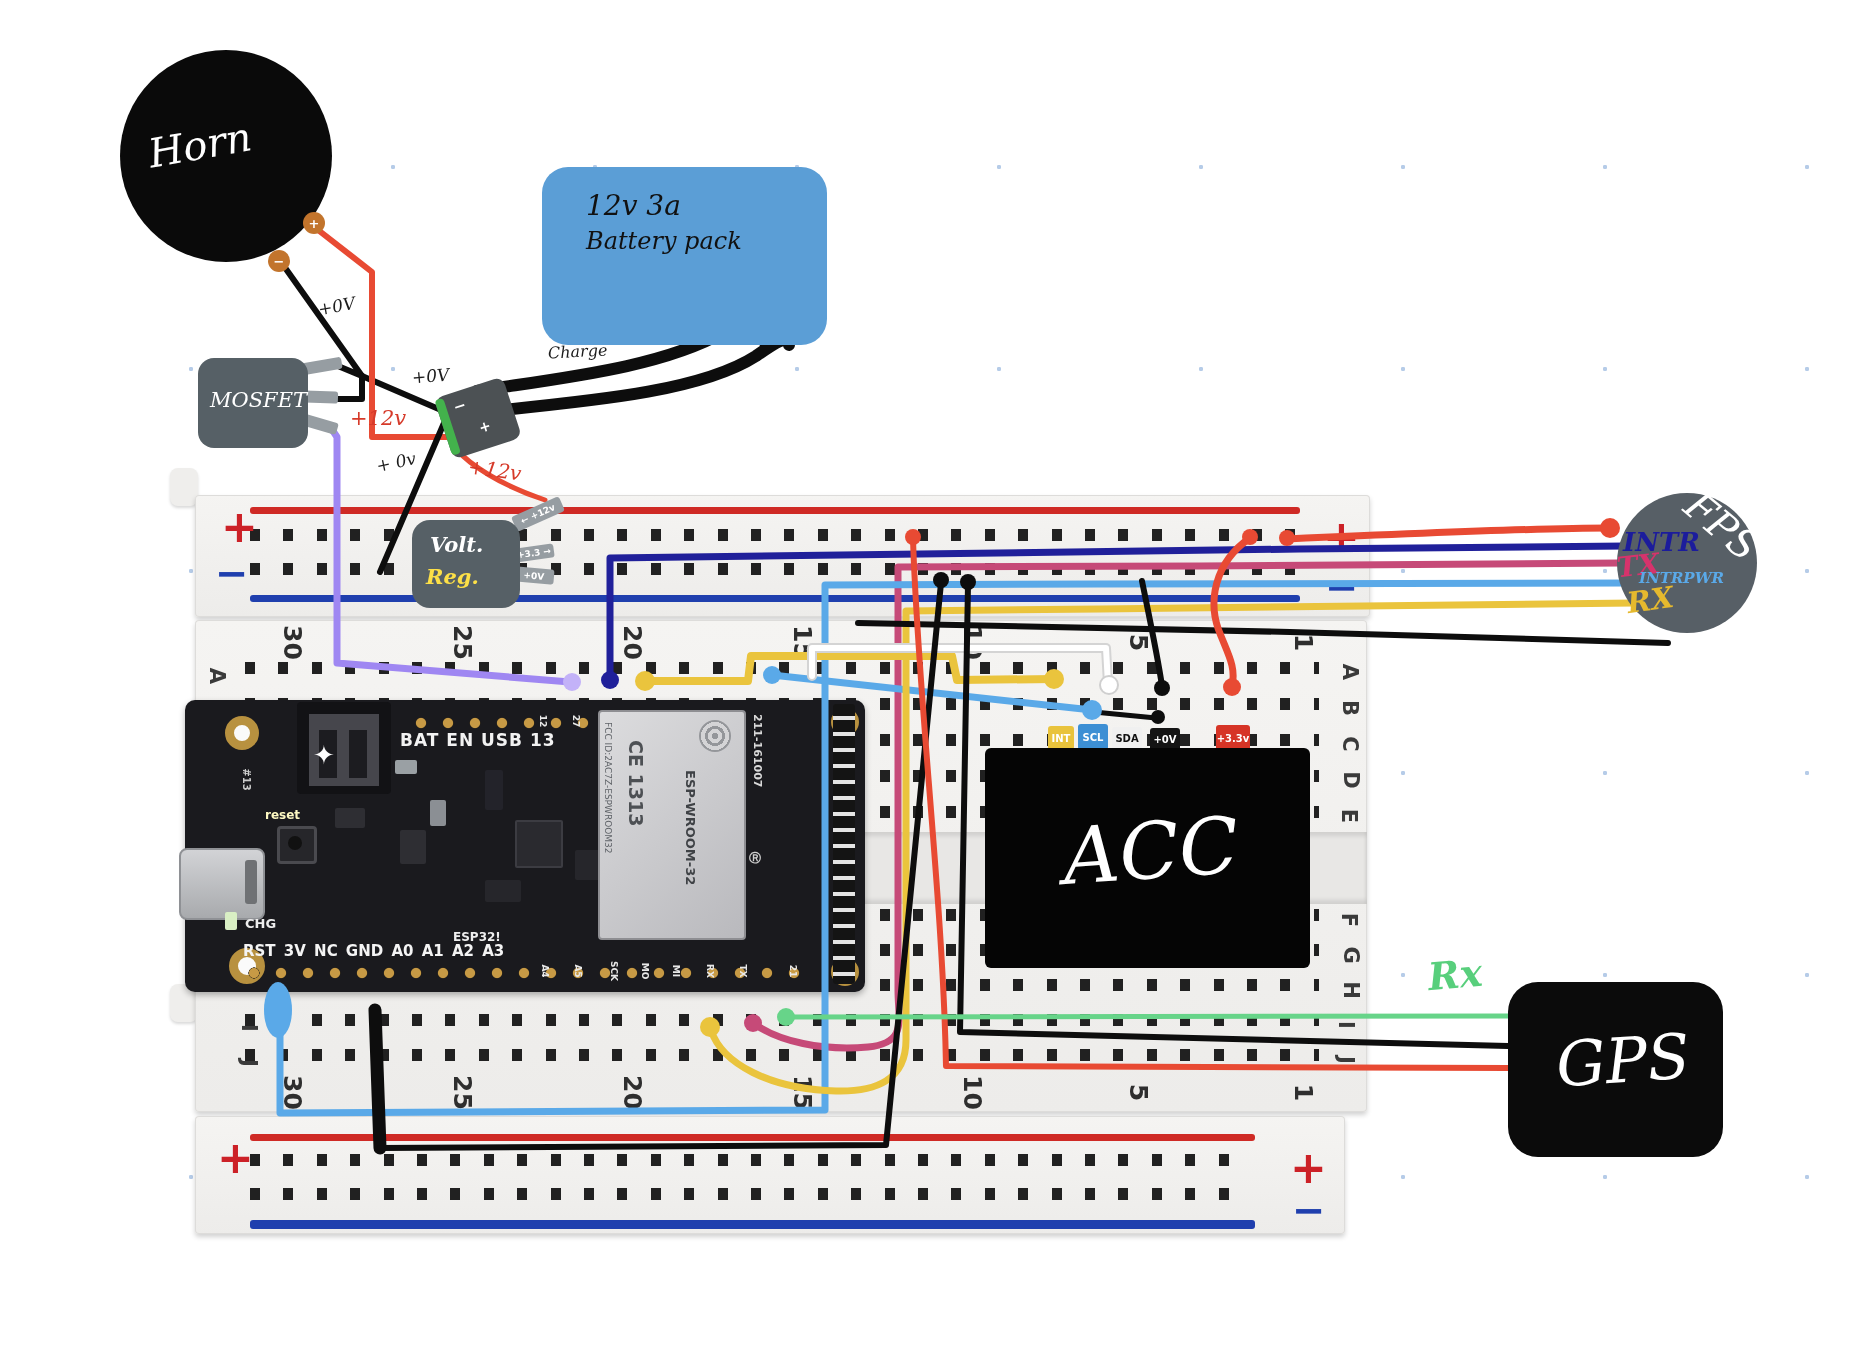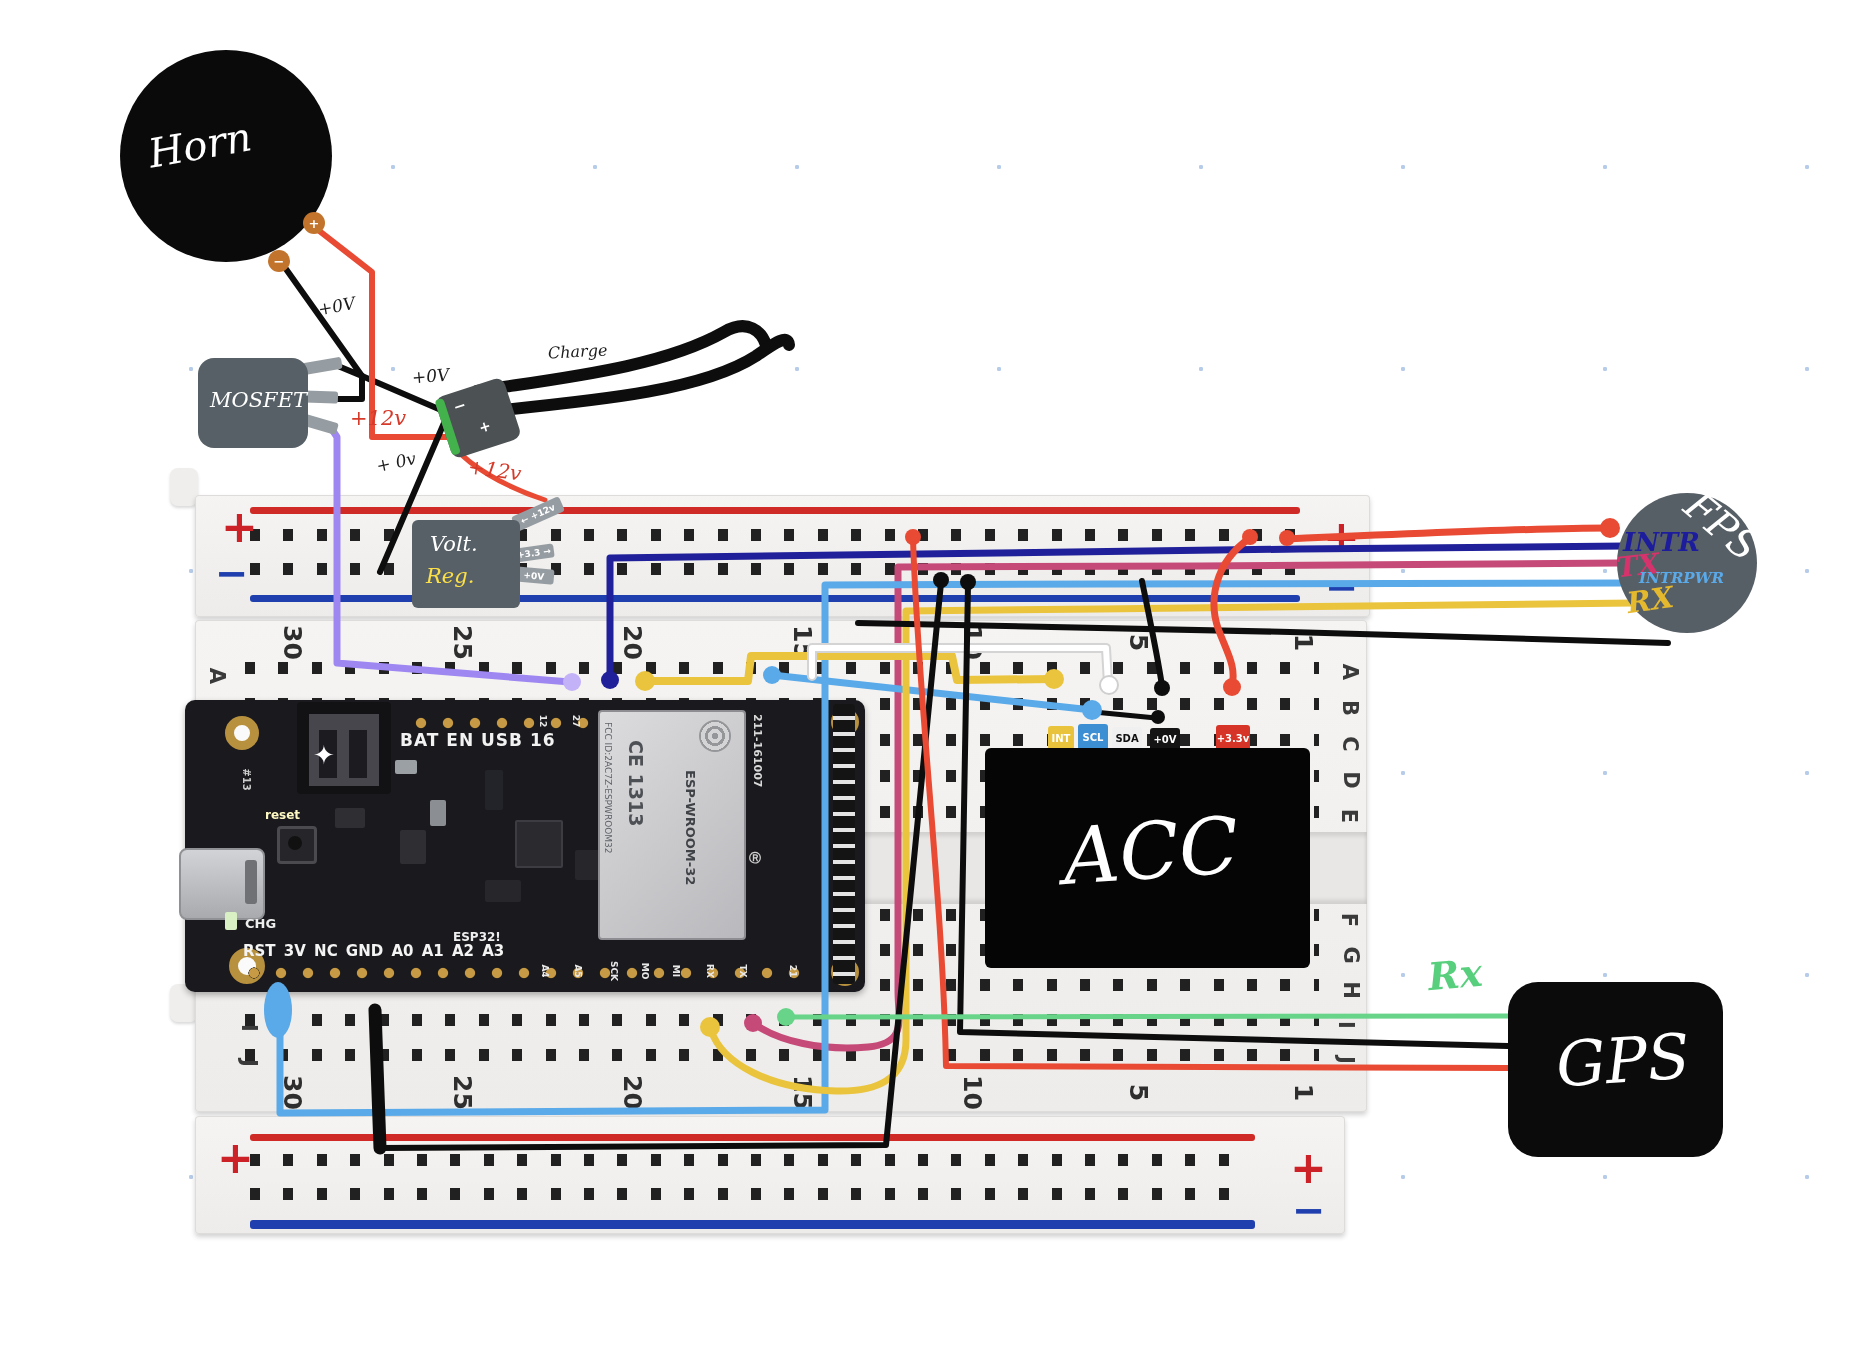--- a/index.html
+++ b/index.html
@@ -136,21 +136,21 @@
       <div class="fe" style="right:6px;top:10px;width:12px;height:44px;background:#6f7174;border-radius:3px;"></div>
     </div>
     <div class="pins" style="left:225px;top:12px;width:335px;"></div>
     <div class="pins" style="left:58px;top:262px;width:562px;"></div>
     <span class="pnum" style="left:352px;top:16px;">12</span>
     <span class="pnum" style="left:385px;top:16px;">27</span>
     <span class="pnum" style="left:418px;top:16px;">33</span>
     <span class="pnum" style="left:451px;top:16px;">15</span>
     <span class="pnum" style="left:484px;top:16px;">32</span>
     <span class="pnum" style="left:517px;top:16px;">14</span>
-    <span class="fe" style="left:215px;top:30px;font:700 17px 'DejaVu Sans',sans-serif;color:#f2f2f2;letter-spacing:1px;">BAT EN USB 16</span>
+    <span class="fe" style="left:215px;top:30px;font:700 17px 'DejaVu Sans',sans-serif;color:#f2f2f2;letter-spacing:1px;">BAT EN USB 13</span>
     <span class="fe" style="left:50px;top:74px;transform:rotate(90deg);font:600 10px 'DejaVu Sans',sans-serif;color:#ccc;">#13</span>
     <span class="fe" style="left:80px;top:108px;font:600 12px 'DejaVu Sans',sans-serif;color:#fef9c3;">reset</span>
     <div class="fe" style="left:92px;top:126px;width:34px;height:32px;background:#26262a;border:3px solid #4a4a4f;border-radius:4px;">
       <div class="fe" style="left:8px;top:7px;width:14px;height:14px;border-radius:50%;background:#111;"></div>
     </div>
     <span class="fe" style="left:128px;top:40px;font-size:26px;color:#fff;">✦</span>
     <div class="fe" style="left:40px;top:212px;width:12px;height:18px;background:#d9efc4;border-radius:2px;"></div>
     <span class="fe" style="left:60px;top:216px;font:700 13px 'DejaVu Sans',sans-serif;color:#eee;">CHG</span>
     <span class="fe" style="left:58px;top:242px;font:700 15px 'DejaVu Sans',sans-serif;color:#f4f4f4;word-spacing:3px;">RST 3V NC GND A0 A1 A2 A3</span>
     <span class="fe" style="left:268px;top:230px;font:700 12px 'DejaVu Sans',sans-serif;color:#eee;">ESP32!</span>
@@ -192,37 +192,41 @@
       </div>
   </div>
 
   <div class="graypin" style="left:302px;top:360px;width:40px;height:12px;transform:rotate(-10deg);"></div>
   <div class="graypin" style="left:302px;top:391px;width:36px;height:12px;transform:rotate(2deg);"></div>
   <div class="graypin" style="left:300px;top:418px;width:38px;height:12px;transform:rotate(16deg);"></div>
   <div class="module" style="left:198px;top:358px;width:110px;height:90px;border-radius:16px;background:#566066;">
     <span class="hand" style="position:absolute;left:12px;top:30px;font-size:21px;color:#fff;">MOSFET</span>
   </div>
 
+  <div class="module" style="left:542px;top:167px;width:285px;height:178px;border-radius:26px;background:#5b9ed6;">
+    <span class="hand" style="position:absolute;left:44px;top:22px;font-size:28px;color:#111;">12v 3a</span>
+    <span class="hand" style="position:absolute;left:44px;top:60px;font-size:24px;color:#111;">Battery pack</span>
+  </div>
 
   <div class="module" style="left:442px;top:386px;width:72px;height:64px;border-radius:9px;background:#4c5154;transform:rotate(-18deg);">
     <div style="position:absolute;left:0;top:2px;width:9px;height:58px;background:#43b24c;border-radius:4px;"></div>
     <span style="position:absolute;left:16px;top:6px;color:#fff;font:700 15px 'DejaVu Sans',sans-serif;">−</span>
     <span style="position:absolute;left:34px;top:34px;color:#fff;font:700 14px 'DejaVu Sans',sans-serif;">+</span>
   </div>
 
   <div class="graypin" style="left:512px;top:506px;width:52px;height:16px;transform:rotate(-24deg);">
       <span>← +12v</span>
     </div>
   <div class="graypin" style="left:514px;top:546px;width:40px;height:14px;transform:rotate(-8deg);">
       <span>+3.3 →</span>
     </div>
   <div class="graypin" style="left:514px;top:568px;width:40px;height:15px;transform:rotate(5deg);">
       <span>+0V</span>
     </div>
-  <div class="module" style="left:412px;top:520px;width:108px;height:88px;border-radius:6px;background:#566066;">
+  <div class="module" style="left:412px;top:520px;width:108px;height:88px;border-radius:18px;background:#566066;font-weight:bold;">
     <span class="hand" style="position:absolute;left:18px;top:12px;font-size:21px;color:#fff;">Volt.</span>
     <span class="hand" style="position:absolute;left:14px;top:44px;font-size:21px;color:#fde047;">Reg.</span>
   </div>
 
   <div class="acctab" style="left:1048px;top:726px;width:26px;height:24px;background:#e9c33c;">
       <span>INT</span>
     </div>
   <div class="acctab" style="left:1078px;top:724px;width:30px;height:26px;background:#3d8fd4;">
       <span>SCL</span>
     </div>

